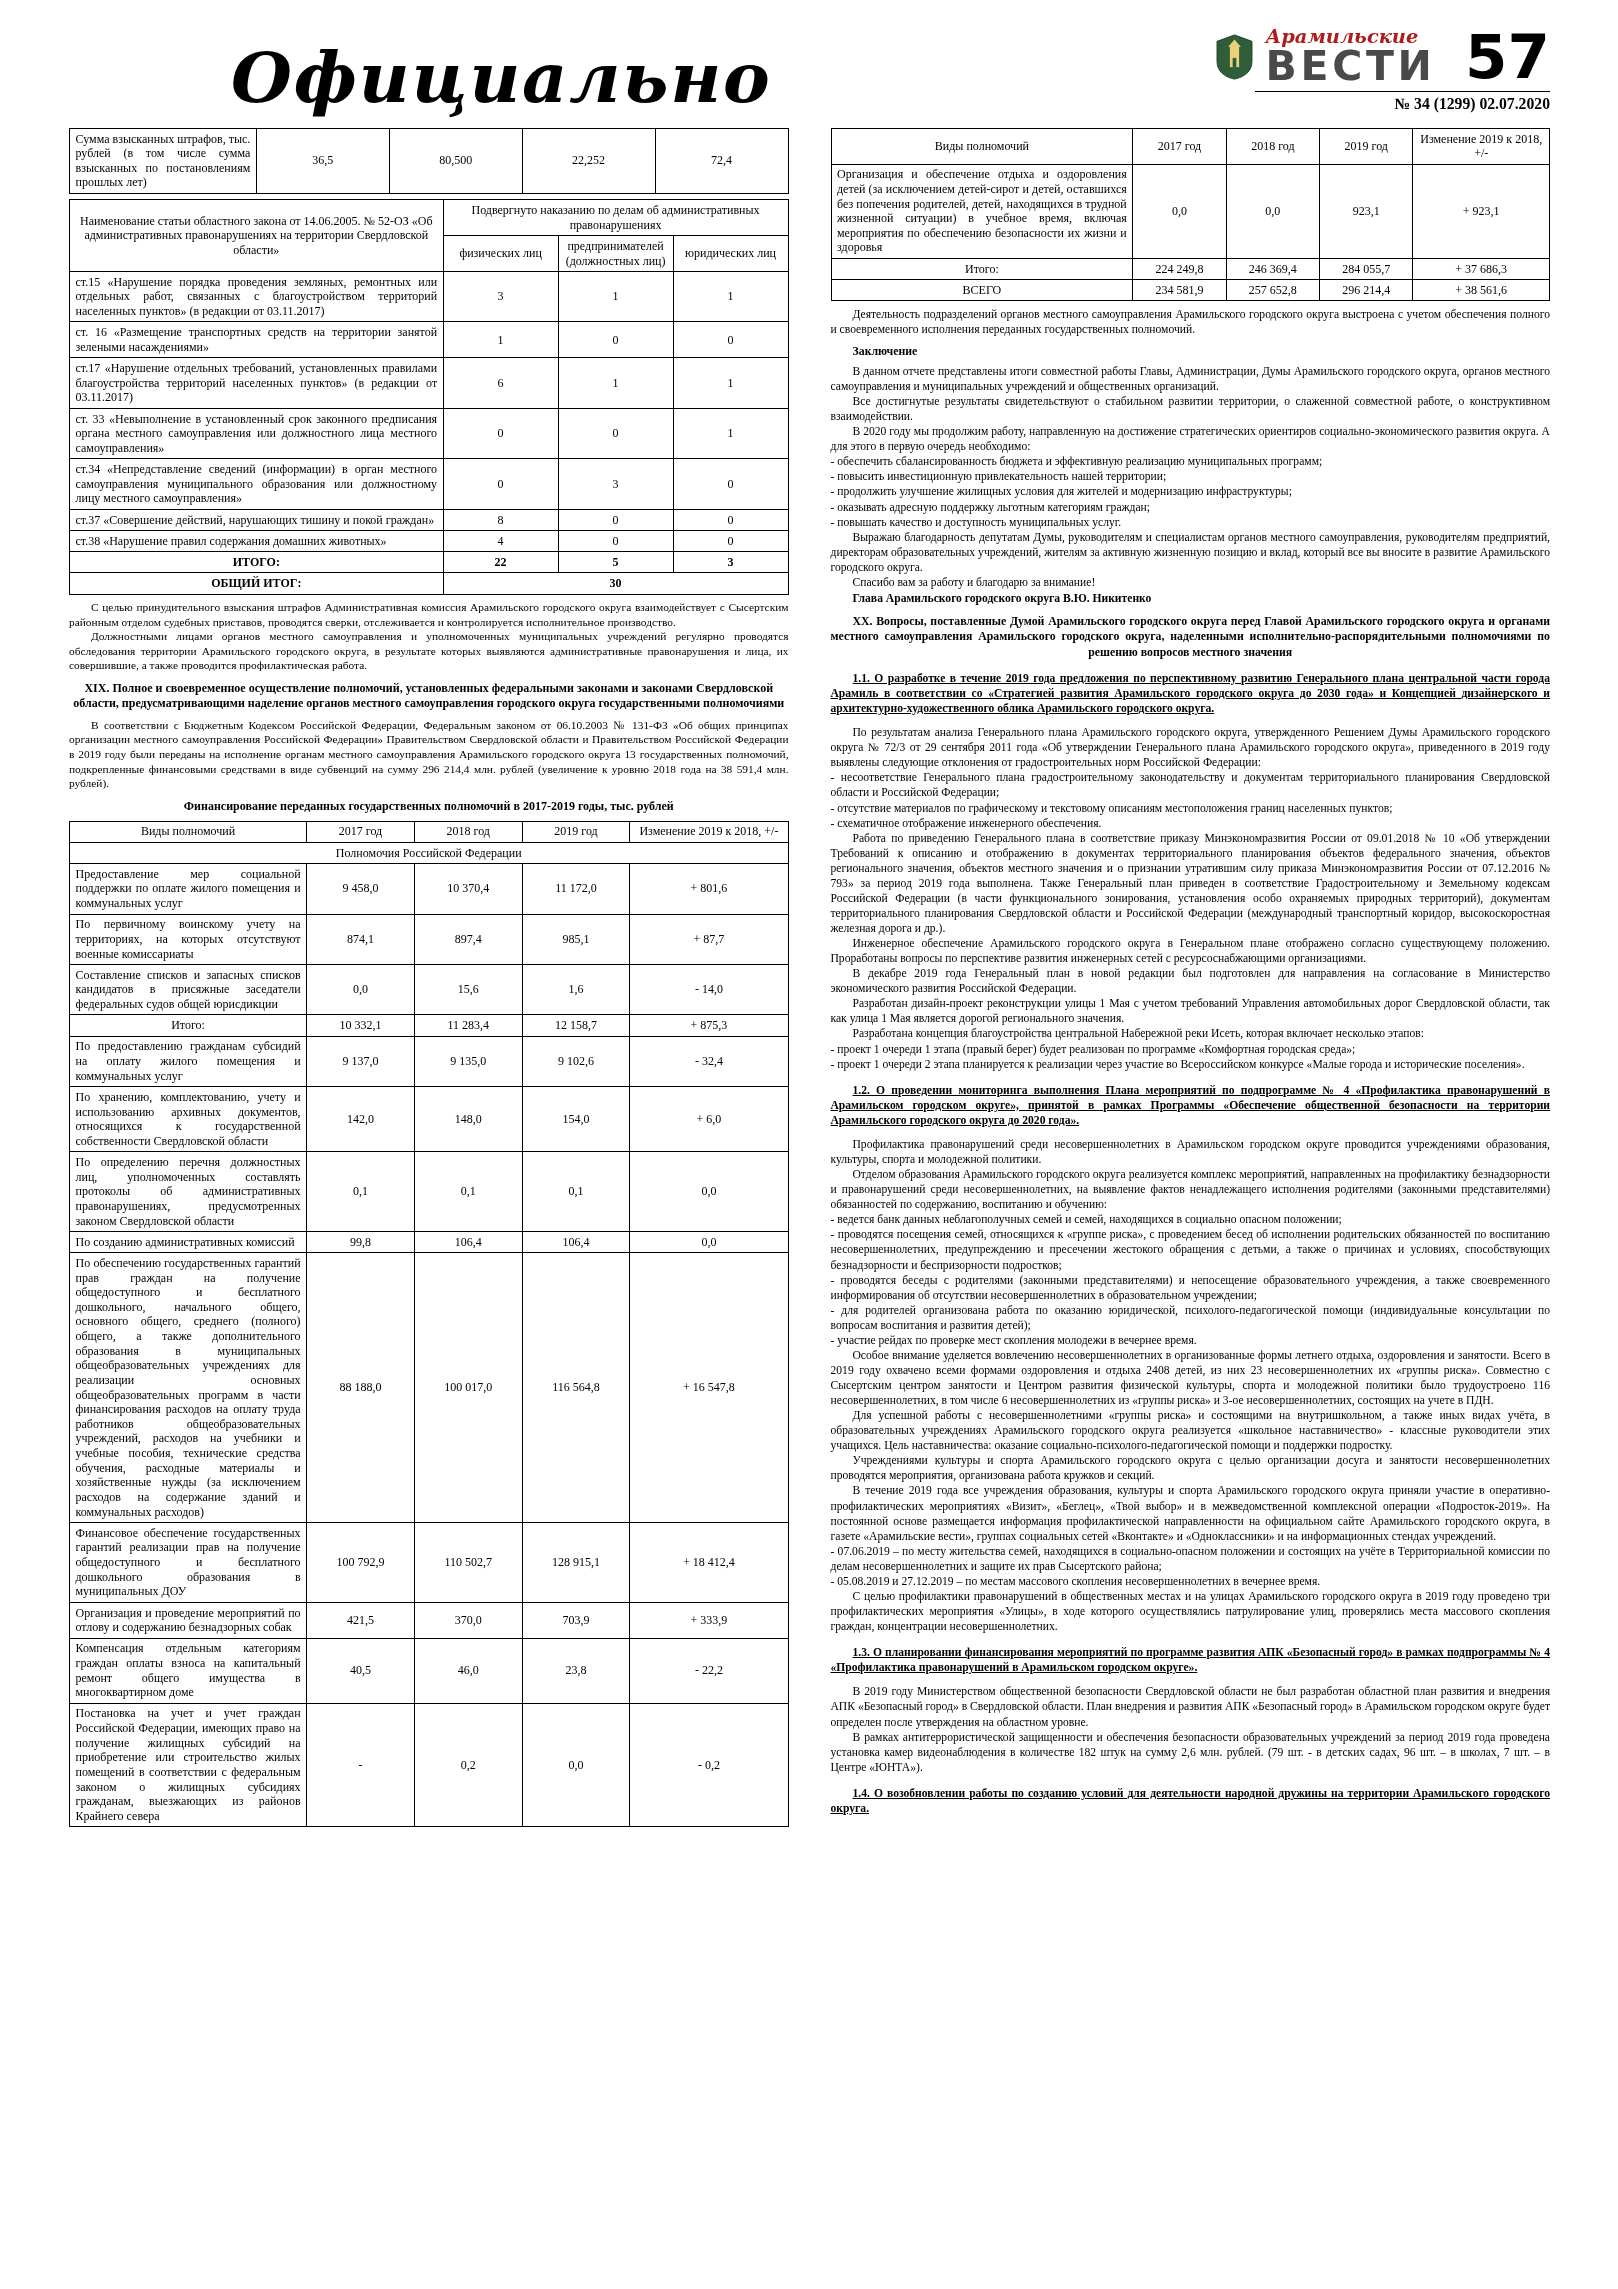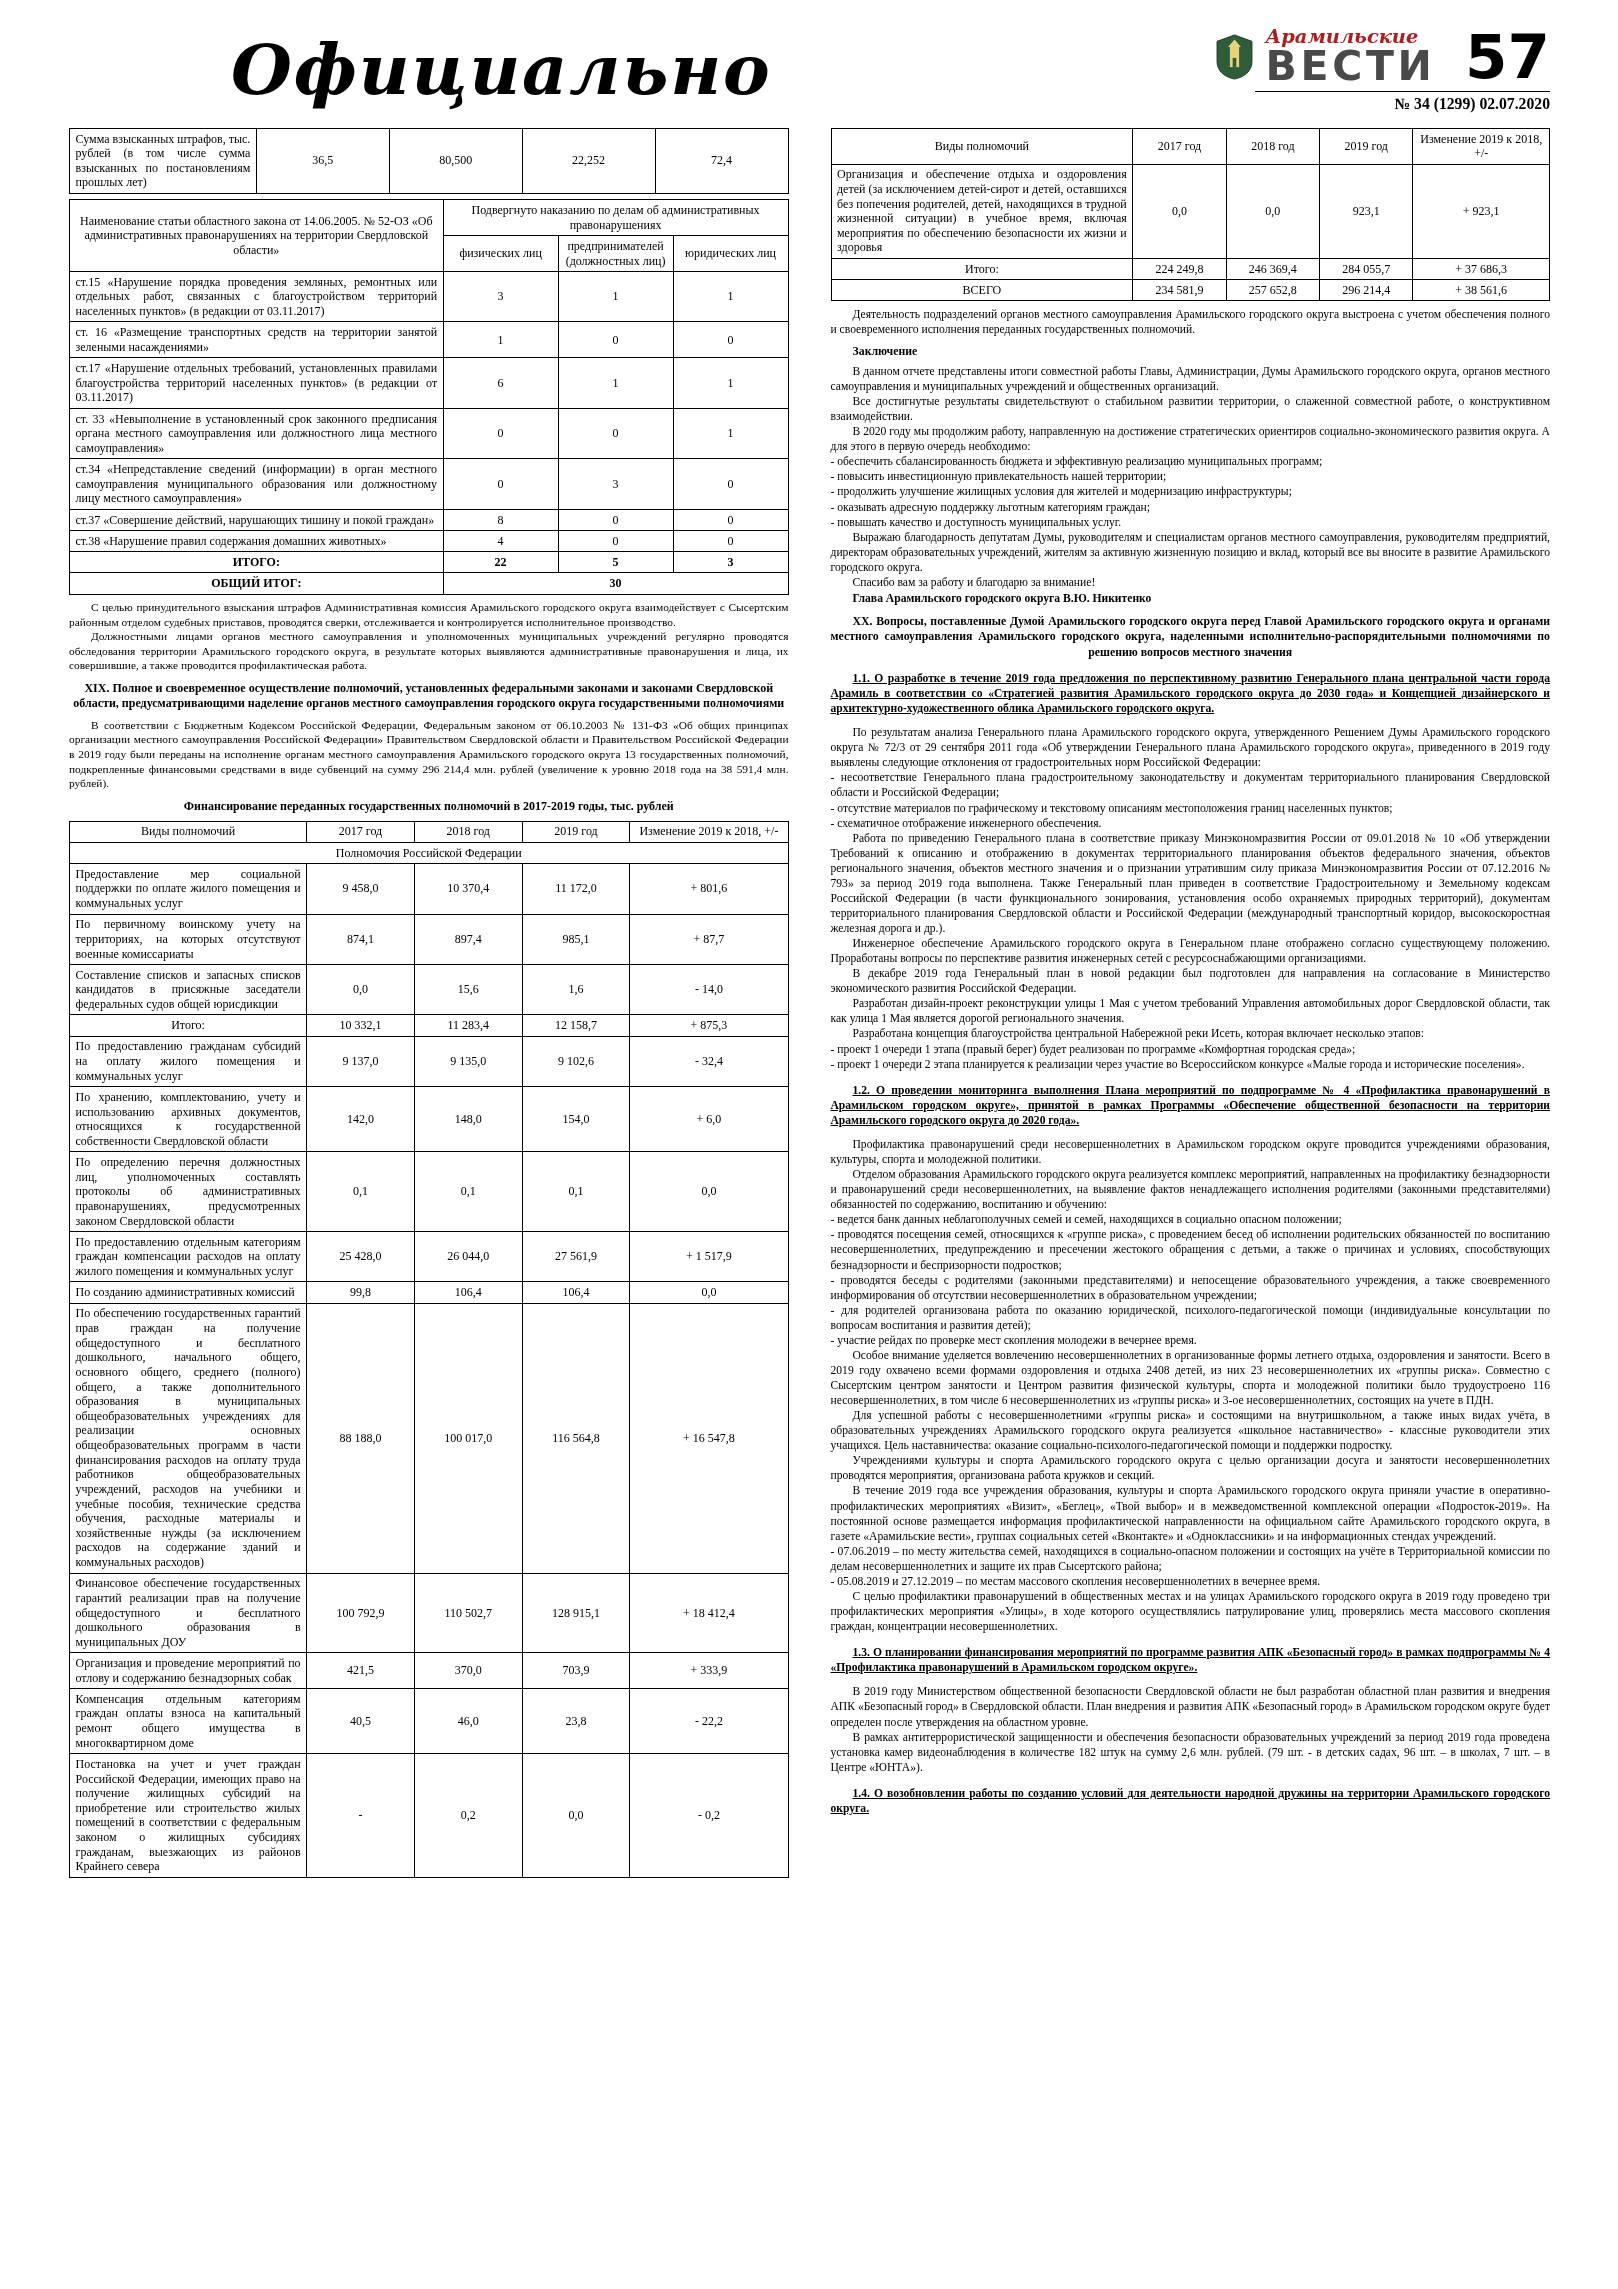--- a/index.html
+++ b/index.html
@@ -1,21 +1,21 @@
 <!DOCTYPE html>
 <html lang="ru" style="--brand_accent: #b01b1b; --brand_gray: #4a4a4a;font-size:14.8px"><head>
 <meta charset="utf-8">
 <style>
   * { margin:0; padding:0; box-sizing:border-box; }
   html,body { background:#ffffff; }
   body { width:1619px; color:#000; font-family:"Liberation Serif", serif; }
   .page { width:1619px; min-height:2290px; padding:20px 69px 28px; background:#fff; }
 
   
-  .masthead { display:flex; align-items:center; justify-content:space-between; padding:7.4px 0 3.7px; }
+  .masthead { display:flex; align-items:flex-end; justify-content:space-between; padding:7.4px 0 3.7px; }
   .masthead-title { font-family:"DejaVu Serif", serif; font-style:italic; font-weight:bold;
                     font-size:70px; line-height:1; margin-left:162px; letter-spacing:1.8px; }
   .masthead-right { display:flex; flex-direction:column; align-items:flex-end; }
   .brand-row { display:flex; align-items:center; gap:11px; }
   .emblem { display:inline-flex; }
   .brand-text { display:flex; flex-direction:column; align-items:flex-start; }
   .brand-top { color:var(--brand_accent,#b01b1b); font-style:italic; font-weight:bold;
                font-size:19.4px; font-family:"DejaVu Serif", serif; line-height:1; }
   .brand-bottom { font-family:"DejaVu Sans", sans-serif; font-weight:bold; font-size:41px;
                   letter-spacing:3.7px; color:var(--brand_gray,#4a4a4a); line-height:0.95; }
@@ -258,27 +258,20 @@
               <td>148,0</td>
               <td>154,0</td>
               <td>+ 6,0</td>
             </tr>
             <tr>
               <td>По определению перечня должностных лиц, уполномоченных составлять протоколы об административных правонарушениях, предусмотренных законом Свердловской области</td>
               <td>0,1</td>
               <td>0,1</td>
               <td>0,1</td>
               <td>0,0</td>
-            </tr>
-            <tr>
-              <td>По предоставлению отдельным категориям граждан компенсации расходов на оплату жилого помещения и коммунальных услуг</td>
-              <td>25 428,0</td>
-              <td>26 044,0</td>
-              <td>27 561,9</td>
-              <td>+ 1 517,9</td>
             </tr>
             <tr>
               <td>По созданию административных комиссий</td>
               <td>99,8</td>
               <td>106,4</td>
               <td>106,4</td>
               <td>0,0</td>
             </tr>
             <tr>
               <td>По обеспечению государственных гарантий прав граждан на получение общедоступного и бесплатного дошкольного, начального общего, основного общего, среднего (полного) общего, а также дополнительного образования в муниципальных общеобразовательных учреждениях для реализации основных общеобразовательных программ в части финансирования расходов на оплату труда работников общеобразовательных учреждений, расходов на учебники и учебные пособия, технические средства обучения, расходные материалы и хозяйственные нужды (за исключением расходов на содержание зданий и коммунальных расходов)</td>

